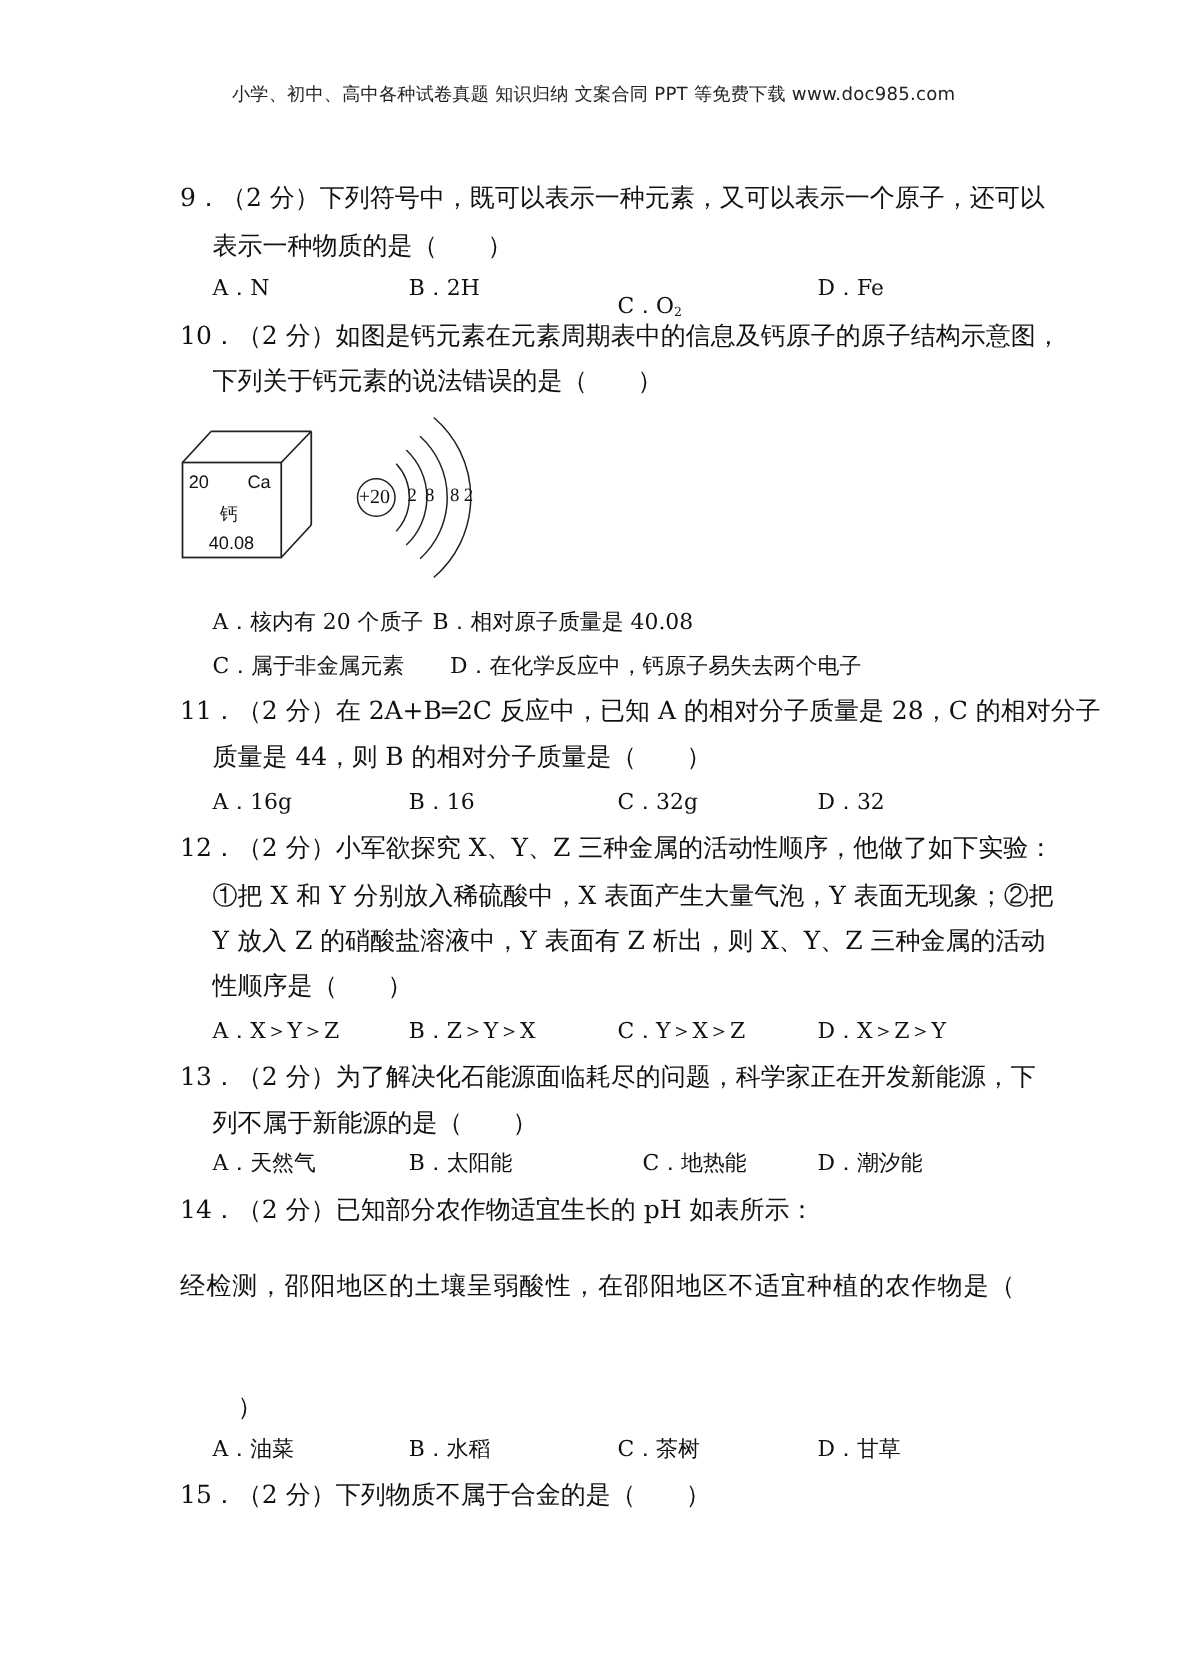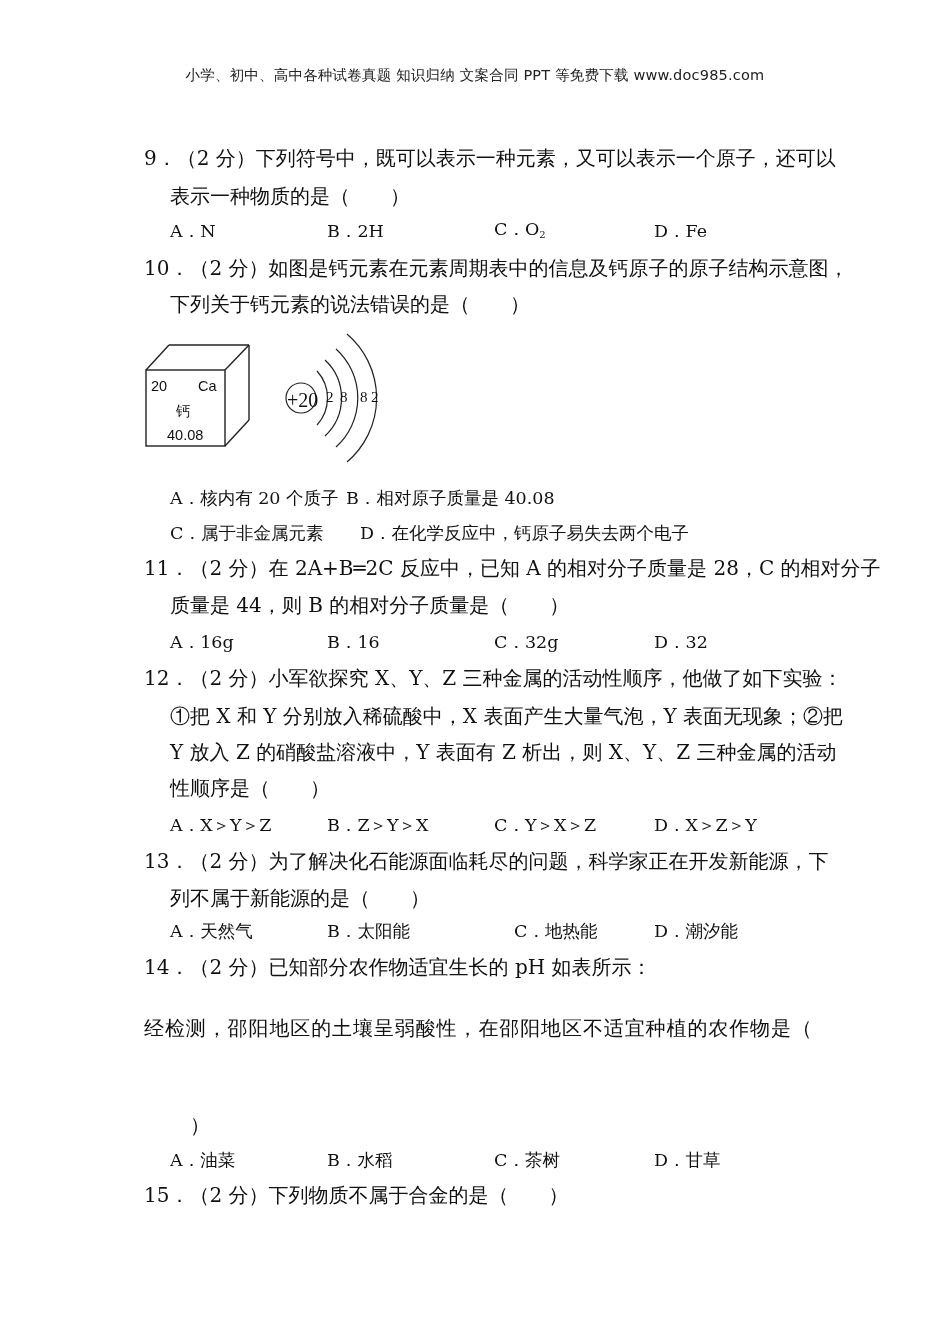--- a/index.html
+++ b/index.html
@@ -40,21 +40,21 @@
 <body>
 
 <div class="header">小学、初中、高中各种试卷真题 知识归纳 文案合同 PPT 等免费下载   www.doc985.com</div>
 
 <div class="line q" style="top:146px">
   <span>9．</span><span>（2 分）</span><span>下列符号中，既可以表示一种元素，又可以表示一个原子，还可以</span>
 </div>
 <div class="line ind" style="top:184px">表示一种物质的是（　　）</div>
 <div class="opt" style="left:170px; top:219px"><span>A．</span><span>N</span></div>
 <div class="opt" style="left:327px; top:219px"><span>B．</span><span>2H</span></div>
-<div class="opt" style="left:494px; top:217px"><span>C．</span><span>O</span><sub>2</sub></div>
+<div class="opt" style="left:494px; top:233px"><span>C．</span><span>O</span><sub>2</sub></div>
 <div class="opt" style="left:654px; top:219px"><span>D．</span><span>Fe</span></div>
 
 <div class="line q" style="top:256px">
   <span>10．</span><span>（2 分）</span><span>如图是钙元素在元素周期表中的信息及钙原子的原子结构示意图，</span>
 </div>
 <div class="line ind" style="top:292px">下列关于钙元素的说法错误的是（　　）</div>
 
 <div class="fig">
   <svg width="270" height="150">
 
@@ -73,21 +73,21 @@
       <path d="M 177 41 A 40 40 0 0 1 177 95"></path>
       <path d="M 185 30 A 52 52 0 0 1 185 106"></path>
       <path d="M 196 19 A 66 66 0 0 1 196 117"></path>
       <path d="M 207 4 A 84 84 0 0 1 207 132"></path>
     </g>
   </svg>
   <div class="cube-label" style="left:11px; top:48px">20</div>
   <div class="cube-label" style="left:58px; top:48px">Ca</div>
   <div class="cube-label" style="left:36px; top:72px; font-family:'DejaVu Sans',sans-serif;">钙</div>
   <div class="cube-label" style="left:27px; top:97px">40.08</div>
-  <div class="atom-label" style="left:147px; top:59px; font-size:20px;">+20</div>
+  <div class="atom-label" style="left:147px; top:59px; font-size:16px;">+20</div>
   <div class="atom-label" style="left:186px; top:59px">2</div>
   <div class="atom-label" style="left:200px; top:59px">8</div>
   <div class="atom-label" style="left:220px; top:59px">8</div>
   <div class="atom-label" style="left:231px; top:59px">2</div>
 </div>
 
 <div class="opt" style="left:170px; top:486px"><span>A．</span><span>核内有 20 个质子</span></div>
 <div class="opt" style="left:346px; top:486px"><span>B．</span><span>相对原子质量是 40.08</span></div>
 <div class="opt" style="left:170px; top:521px"><span>C．</span><span>属于非金属元素</span></div>
 <div class="opt" style="left:360px; top:521px"><span>D．</span><span>在化学反应中，钙原子易失去两个电子</span></div>

